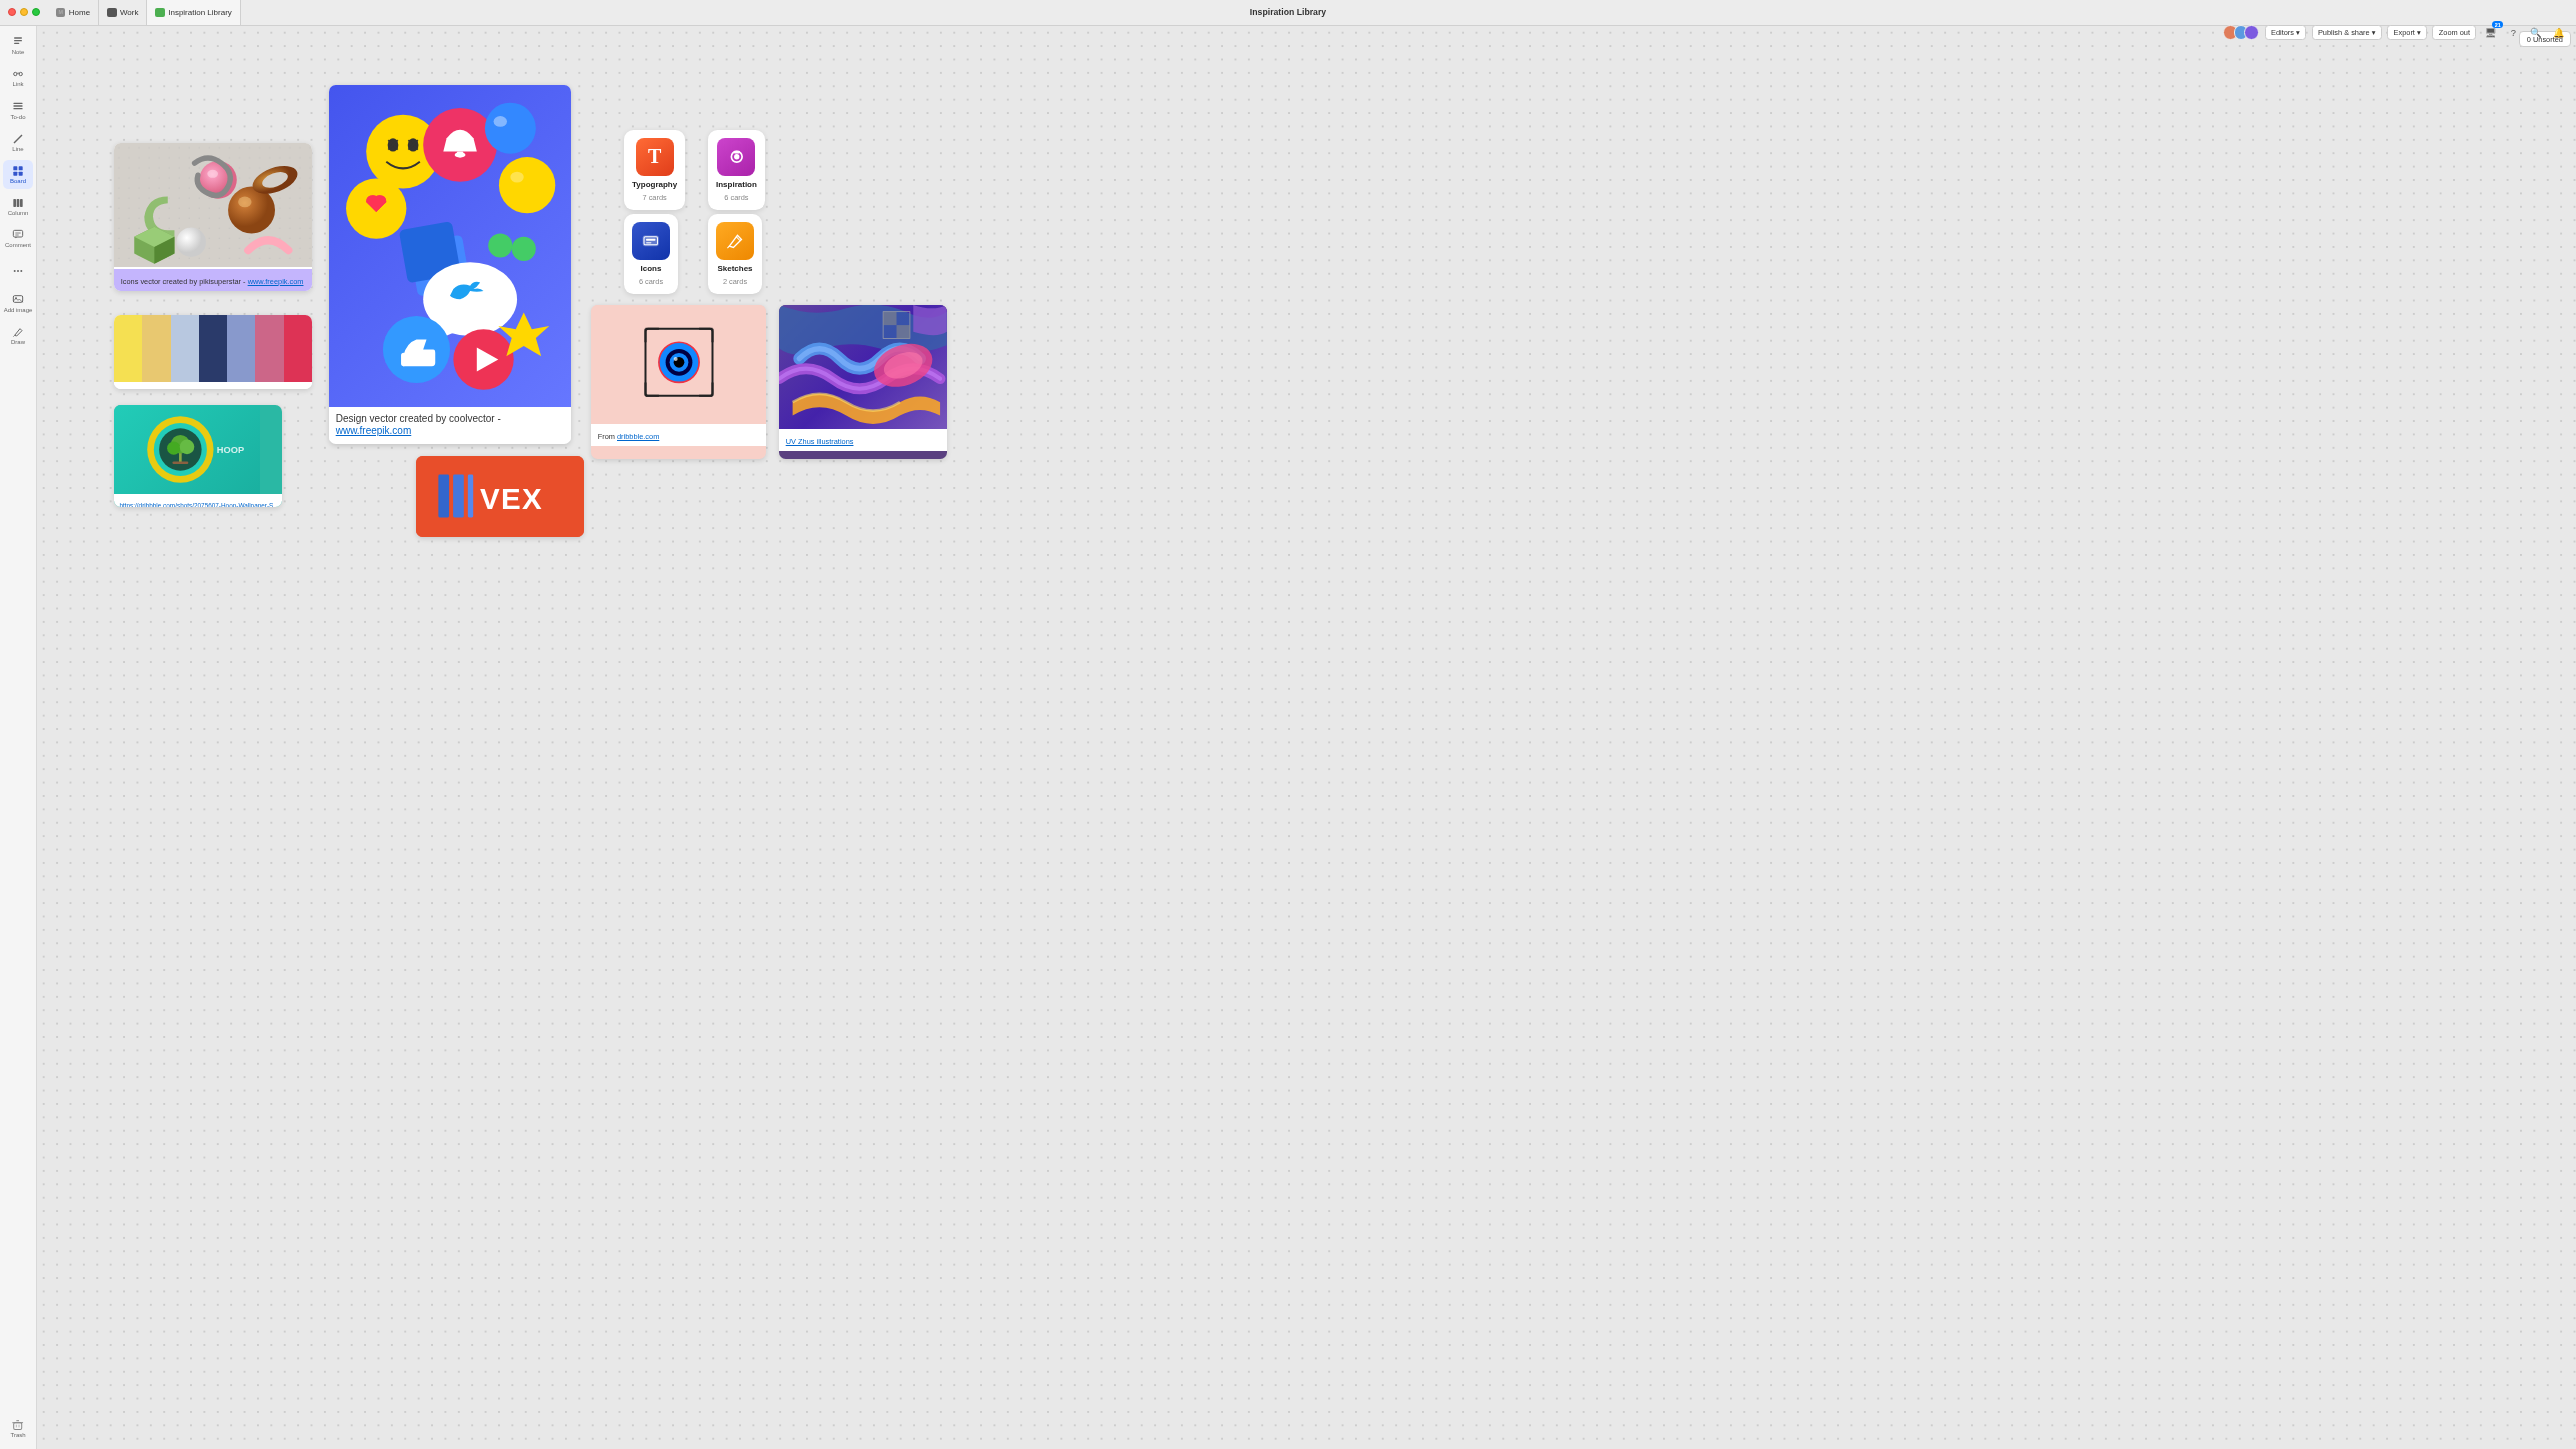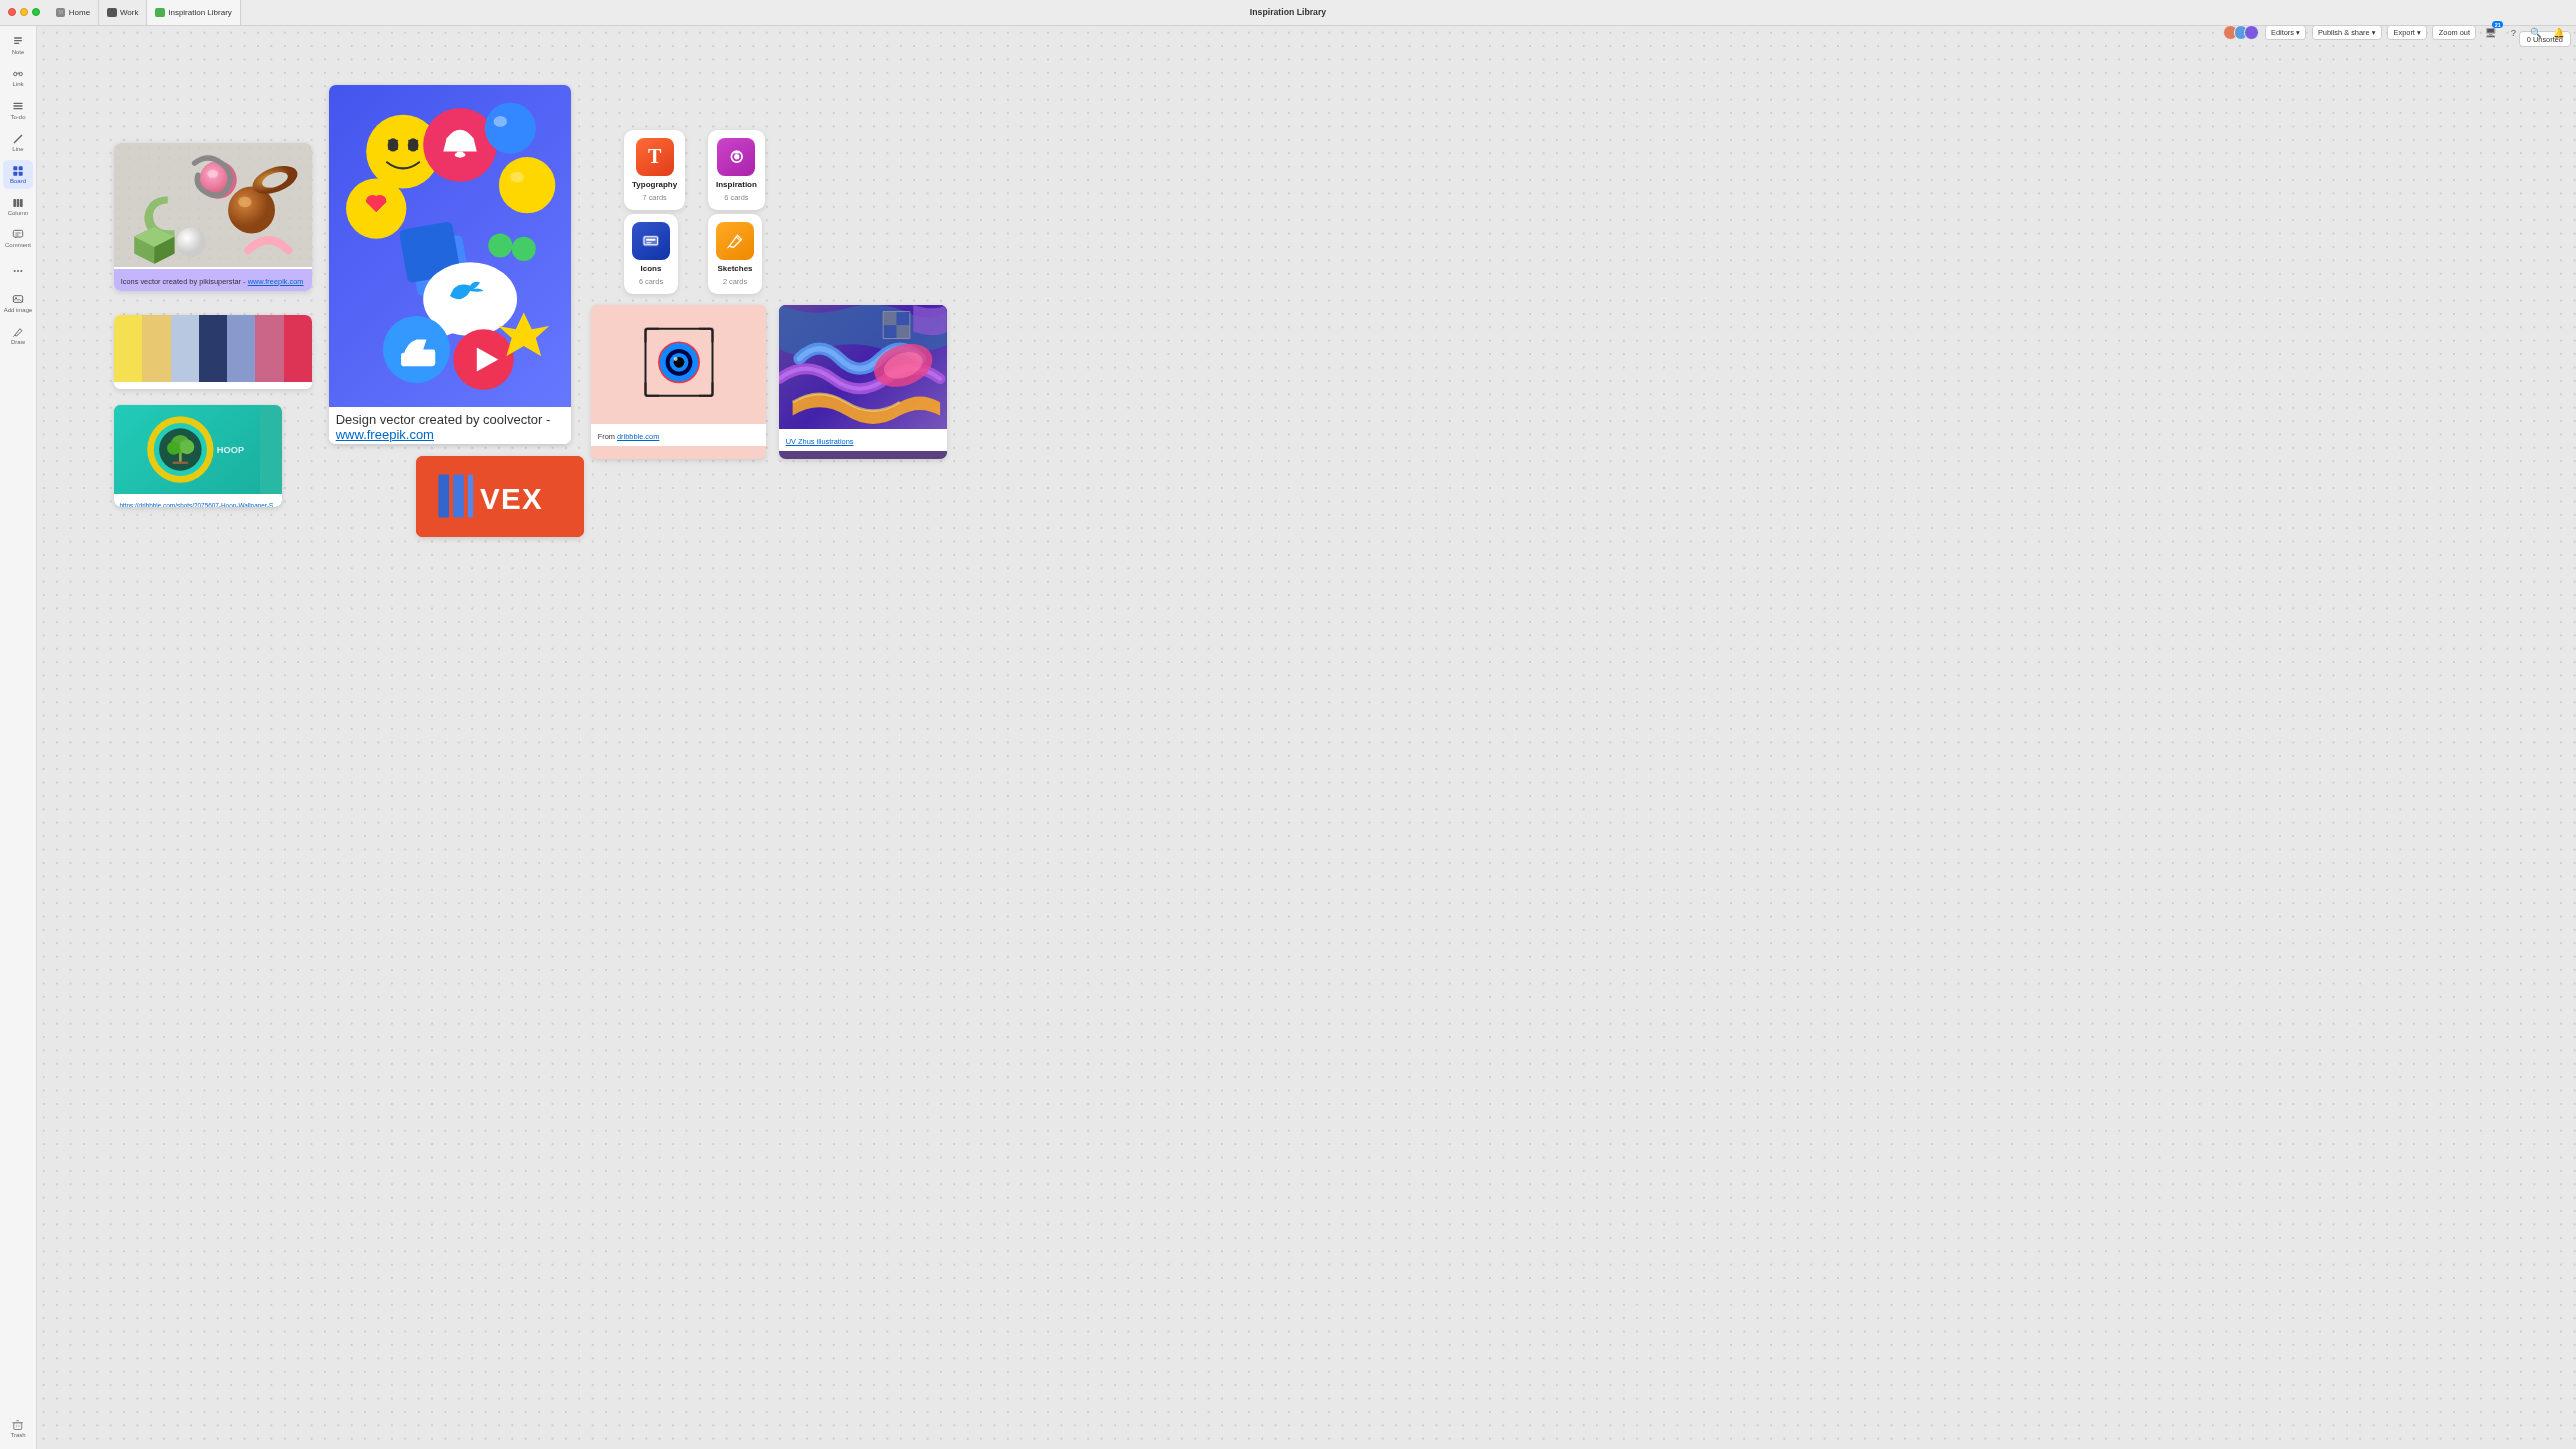--- a/index.html
+++ b/index.html
@@ -491,21 +491,21 @@
         <path d="M100 395 Q105 375 120 370 L135 370 L130 385 L145 385 Q148 385 148 390 L148 405 Q148 410 143 410 L100 410 Z" fill="white"></path>
         <rect x="97" y="390" width="8" height="20" rx="4" fill="white"></rect>
 
         <circle cx="220" cy="400" r="45" fill="#ee3355"></circle>
         <polygon points="210,382 210,418 242,400" fill="white"></polygon>
 
         <polygon points="268,355 280,330 292,355 318,350 298,368 306,395 280,380 254,395 262,368 242,350" fill="#FFD700"></polygon>
       </svg>
     </div>
     <div style="padding: 5.4px 6.7px; background:white;">
-      <span style="font-size:13px;color:#333;margin-top:40px;">
+      <span style="font-size:10px;color:#333;margin-top:40px;">
         <span>Design vector created by coolvector -</span>
         <a href="#" style="color:#0066cc;text-decoration:underline;">www.freepik.com</a>
       </span>
     </div>
   </div>
 
   <div class="card geo-card" style="width:198px; top:117px; left:77px;">
     <svg width="198" height="124" viewBox="0 0 295 185" style="background:#d4d0ca;">
 
       <pattern id="dots" x="0" y="0" width="15" height="15" patternUnits="userSpaceOnUse">

